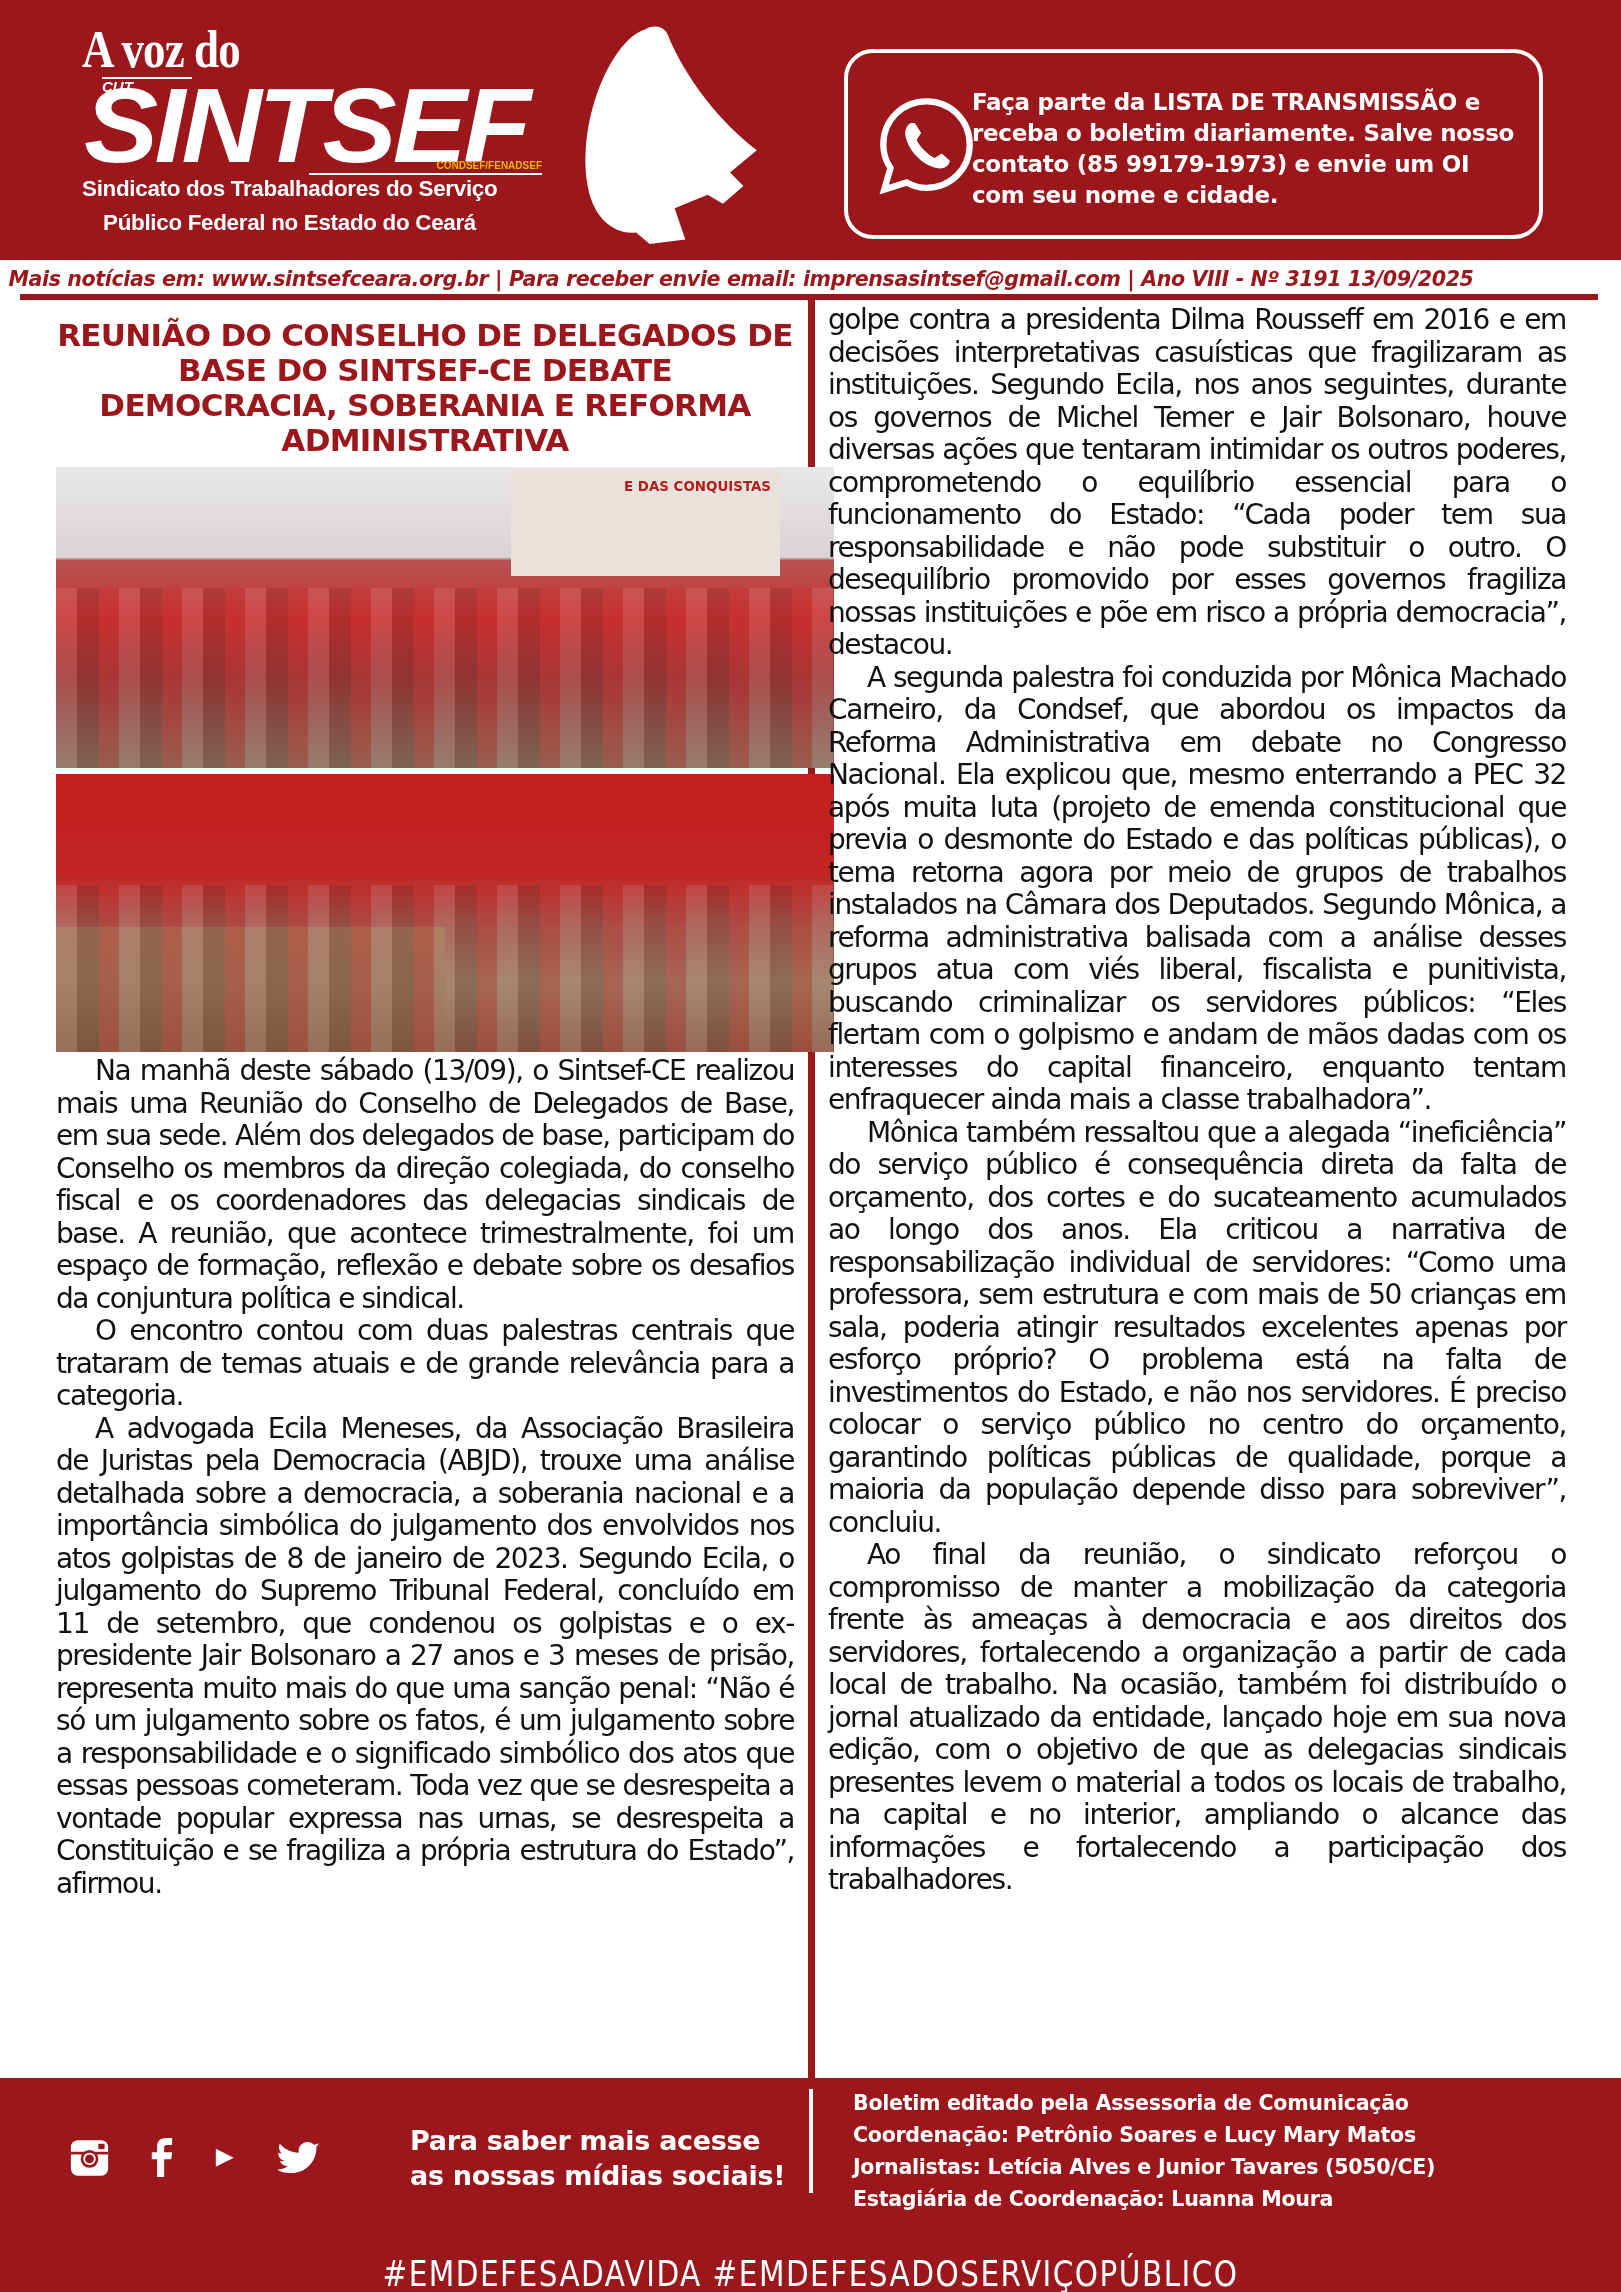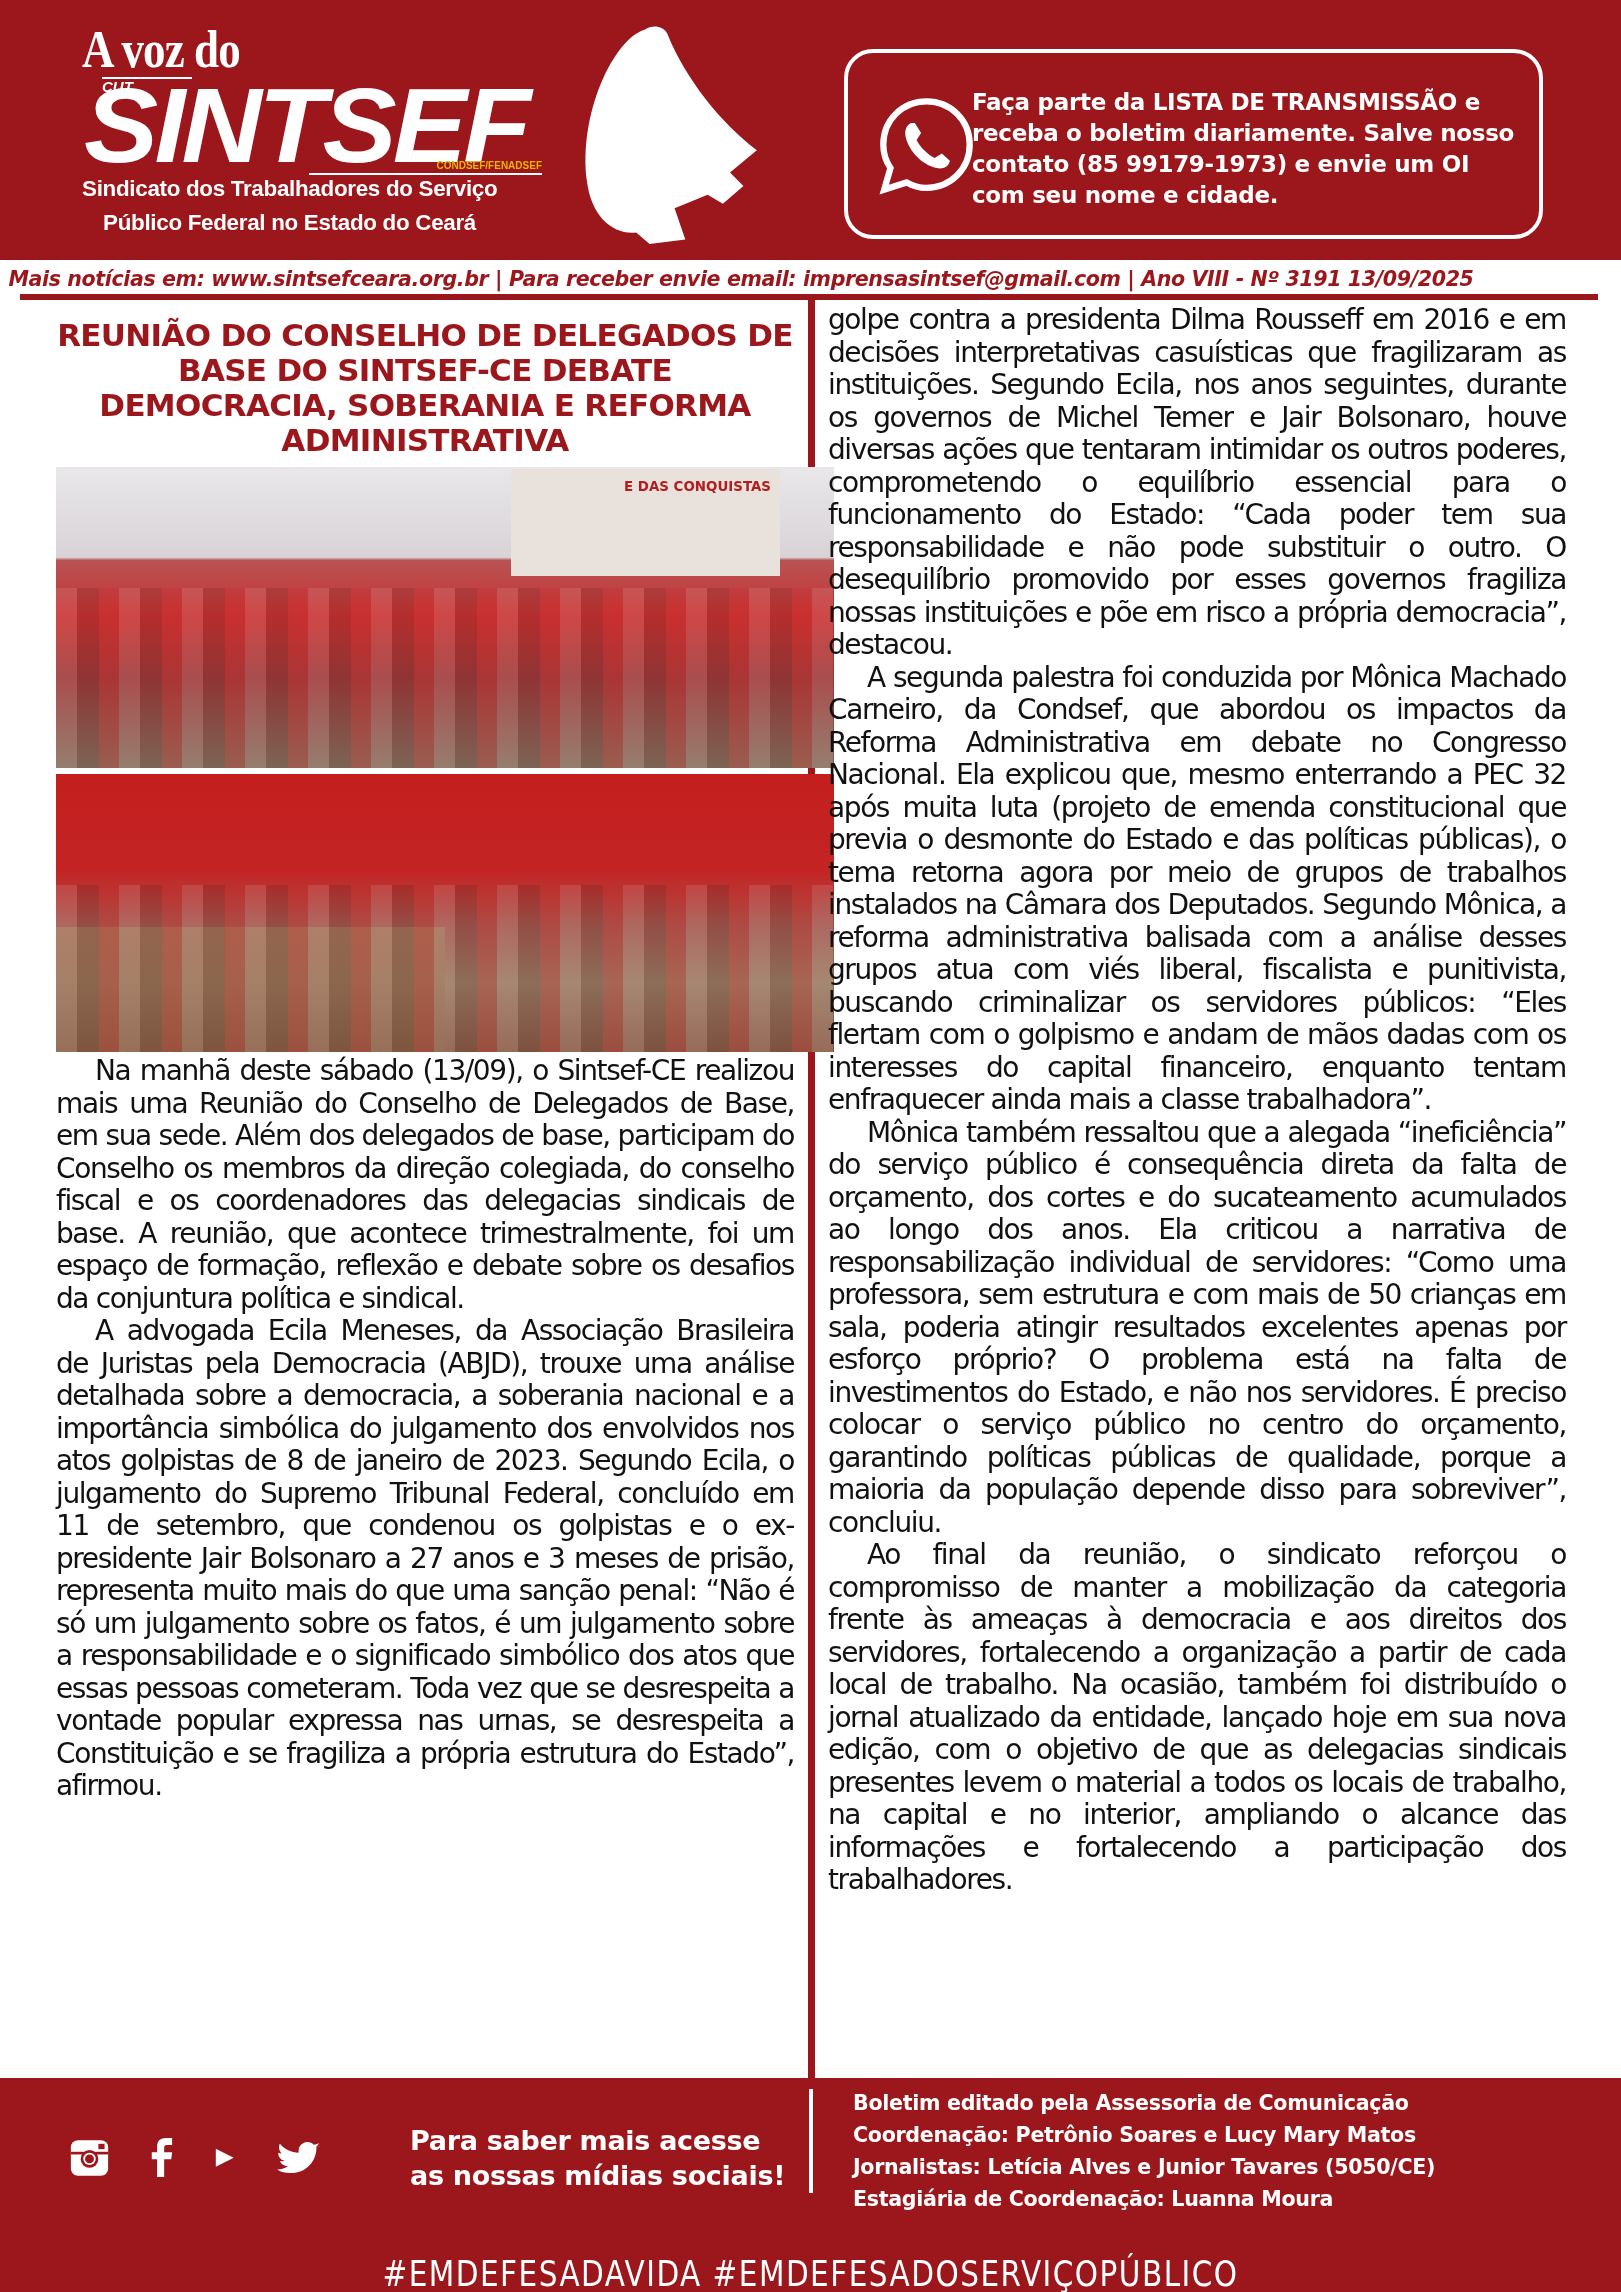--- a/index.html
+++ b/index.html
@@ -82,20 +82,21 @@
     <div class="banner"></div>
     <div class="banner-title">E DAS CONQUISTAS</div>
     <div class="crowd"></div>
   </div>
   <div class="photo photo2">
     <div class="floor"></div>
     <div class="crowd"></div>
   </div>
 
   <p style="margin-top:3.6px;">Na manhã deste sábado (13/09), o Sintsef-CE realizou mais uma Reunião do Conselho de Delegados de Base, em sua sede. Além dos delegados de base, participam do Conselho os membros da direção colegiada, do conselho fiscal e os coordenadores das delegacias sindicais de base. A reunião, que acontece trimestralmente, foi um espaço de formação, reflexão e debate sobre os desafios da conjuntura política e sindical.</p>
+  <p>O encontro contou com duas palestras centrais que trataram de temas atuais e de grande relevância para a categoria.</p>
   <p>A advogada Ecila Meneses, da Associação Brasileira de Juristas pela Democracia (ABJD), trouxe uma análise detalhada sobre a democracia, a soberania nacional e a importância simbólica do julgamento dos envolvidos nos atos golpistas de 8 de janeiro de 2023. Segundo Ecila, o julgamento do Supremo Tribunal Federal, concluído em 11 de setembro, que condenou os golpistas e o ex-presidente Jair Bolsonaro a 27 anos e 3 meses de prisão, representa muito mais do que uma sanção penal: “Não é só um julgamento sobre os fatos, é um julgamento sobre a responsabilidade e o significado simbólico dos atos que essas pessoas cometeram. Toda vez que se desrespeita a vontade popular expressa nas urnas, se desrespeita a Constituição e se fragiliza a própria estrutura do Estado”, afirmou.</p>
 </div>
 
 <div class="col col-right">
   <p class="cont">golpe contra a presidenta Dilma Rousseff em 2016 e em decisões interpretativas casuísticas que fragilizaram as instituições. Segundo Ecila, nos anos seguintes, durante os governos de Michel Temer e Jair Bolsonaro, houve diversas ações que tentaram intimidar os outros poderes, comprometendo o equilíbrio essencial para o funcionamento do Estado: “Cada poder tem sua responsabilidade e não pode substituir o outro. O desequilíbrio promovido por esses governos fragiliza nossas instituições e põe em risco a própria democracia”, destacou.</p>
   <p>A segunda palestra foi conduzida por Mônica Machado Carneiro, da Condsef, que abordou os impactos da Reforma Administrativa em debate no Congresso Nacional. Ela explicou que, mesmo enterrando a PEC 32 após muita luta (projeto de emenda constitucional que previa o desmonte do Estado e das políticas públicas), o tema retorna agora por meio de grupos de trabalhos instalados na Câmara dos Deputados. Segundo Mônica, a reforma administrativa balisada com a análise desses grupos atua com viés liberal, fiscalista e punitivista, buscando criminalizar os servidores públicos: “Eles flertam com o golpismo e andam de mãos dadas com os interesses do capital financeiro, enquanto tentam enfraquecer ainda mais a classe trabalhadora”.</p>
   <p>Mônica também ressaltou que a alegada “ineficiência” do serviço público é consequência direta da falta de orçamento, dos cortes e do sucateamento acumulados ao longo dos anos. Ela criticou a narrativa de responsabilização individual de servidores: “Como uma professora, sem estrutura e com mais de 50 crianças em sala, poderia atingir resultados excelentes apenas por esforço próprio? O problema está na falta de investimentos do Estado, e não nos servidores. É preciso colocar o serviço público no centro do orçamento, garantindo políticas públicas de qualidade, porque a maioria da população depende disso para sobreviver”, concluiu.</p>
   <p>Ao final da reunião, o sindicato reforçou o compromisso de manter a mobilização da categoria frente às ameaças à democracia e aos direitos dos servidores, fortalecendo a organização a partir de cada local de trabalho. Na ocasião, também foi distribuído o jornal atualizado da entidade, lançado hoje em sua nova edição, com o objetivo de que as delegacias sindicais presentes levem o material a todos os locais de trabalho, na capital e no interior, ampliando o alcance das informações e fortalecendo a participação dos trabalhadores.</p>
 </div>
 

